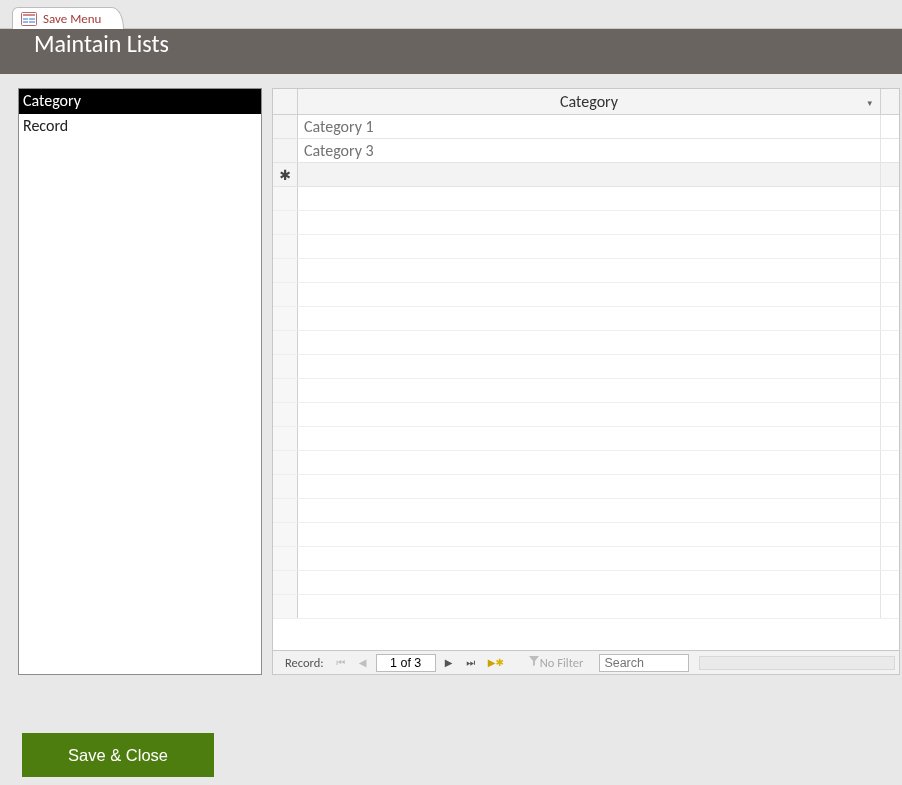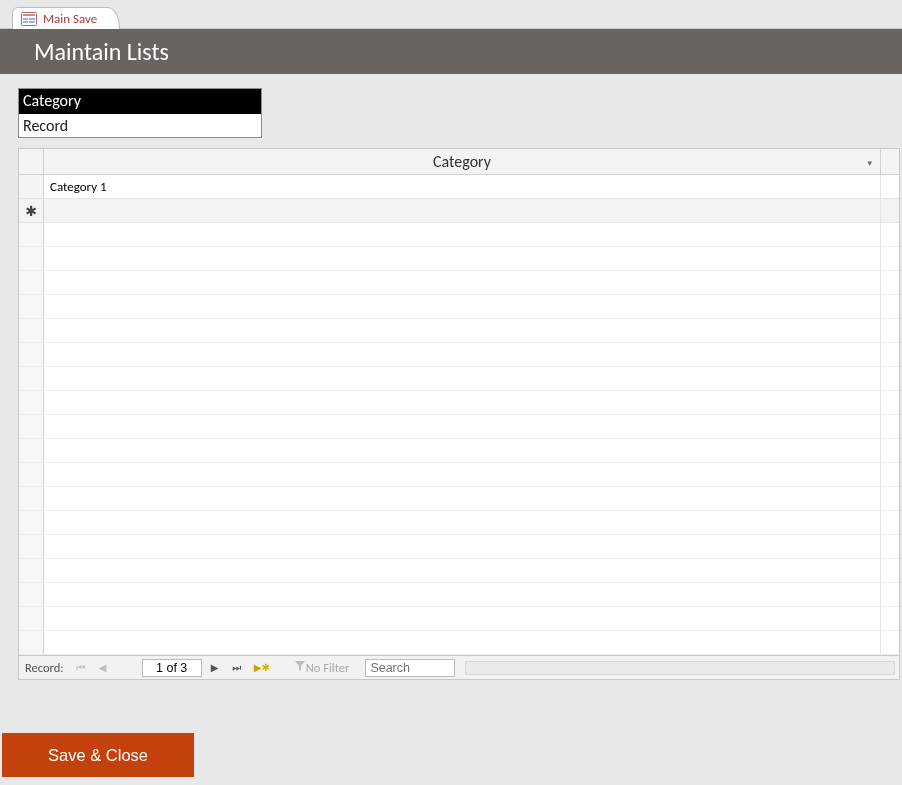--- a/index.html
+++ b/index.html
@@ -41,35 +41,33 @@
     width: 16px; height: 14px;
     display: inline-block;
   }
   .tab .tab-icon svg { width: 16px; height: 14px; display: block; }
   
   .banner {
     background: #6a6460;
     color: #fff;
     height: 46px;
     display: flex;
-    align-items: center;
     padding-left: 34px;
     font-size: 24px;
     font-weight: 300;
     border-top: 1px solid #c8c8c8;
   }
   
   .content {
     position: relative;
     padding: 14px 0 0 18px;
     height: 606px;
     display: flex;
     align-items: stretch;
     gap: 10px;
-    flex-direction: column;
   }
   .list-pane {
     width: 244px;
     height: 587px;
     background: #fff;
     border: 1px solid #8d8d8d;
     overflow: hidden;
   }
   .list-item {
     font-size: 16px;
@@ -138,22 +136,22 @@
     background: #f4f4f4;
     display: flex;
     align-items: center;
     justify-content: center;
     font-size: 14px;
     color: #444;
   }
   .grid-row .cell {
     flex: 1;
     padding: 2px 6px;
-    font-size: 13px;
-    color: #000000;
+    font-size: 16px;
+    color: #737373;
     border-right: 1px solid #e4e4e4;
     display: flex;
     align-items: center;
     text-align: center;
   }
   .grid-row .cell-extra { width: 18px; }
   .grid-row.new .row-sel { font-family: "Segoe UI Symbol", sans-serif; }
   .grid-row.empty .row-sel { background:#f7f7f7; }
   .grid-row.empty { border-bottom:1px solid #eeeeee; }
   
@@ -162,37 +160,36 @@
     border-top: 1px solid #c8c8c8;
     background: #f2f2f2;
     display: flex;
     align-items: center;
     font-size: 12.5px;
     color: #555;
     gap: 4px;
     padding: 0 4px;
     user-select: none;
   }
-  .record-nav .lbl { margin-right: 4px; margin-left: 2px; }
+  .record-nav .lbl { margin-right: 4px; margin-left: 8px; }
   .nav-btn {
     width: 18px; height: 18px;
     display: flex; align-items:center; justify-content:center;
     color: #555; font-size: 10px;
     cursor: pointer;
   }
   .nav-btn.disabled { color: #bfbfbf; cursor: default; }
   .record-pos {
     width: 60px;
     height: 18px;
     border: 1px solid #bcbcbc;
     background:#fff;
     font-size: 12.5px;
     padding: 0 12px;
     text-align:center;
-    margin-left:26px;
   }
   .new-record-btn {
     display: flex; align-items:center; gap:0;
     font-size: 10px; color:#c9a400;
     cursor:pointer;
     padding: 0 4px;
   }
   .filter-ind {
     margin-left: 10px;
     display: flex; align-items:center; 
@@ -212,25 +209,25 @@
   .record-nav .track {
     flex:1;
     height:14px;
     background:#eaeaea;
     border:1px solid #d8d8d8;
     margin-left:6px;
   }
   
   .save-btn {
     position: absolute;
-    left: 2px;
+    left: 22px;
     top: 733px;
     width: 192px;
     height: 44px;
-    background: #c2410c;
+    background: #4d7c0f;
     color: #fff;
     border: none;
     font-size: 16.5px;
     cursor: pointer;
     display:flex; align-items:center; justify-content:center;
   }
 </style>
 </head>
 <body>
 
@@ -239,21 +236,21 @@
     <span class="tab-icon">
       <svg viewBox="0 0 16 14">
           <rect x="0.5" y="0.5" width="15" height="13" rx="1" fill="#fff" stroke="#b36a6a"></rect>
           <rect x="2" y="2" width="12" height="2" fill="#cf8a8a"></rect>
           <rect x="2" y="6" width="5" height="2" fill="#95b8e8"></rect>
           <rect x="8" y="6" width="6" height="2" fill="#95b8e8"></rect>
           <rect x="2" y="9" width="5" height="2" fill="#95b8e8"></rect>
           <rect x="8" y="9" width="6" height="2" fill="#95b8e8"></rect>
         </svg>
     </span>
-    <span>Main Save</span>
+    <span>Save Menu</span>
   </div>
 </div>
 
 <div class="banner">
   <span>Maintain Lists</span>
 </div>
 
 <div class="content">
 
   <div class="list-pane">
@@ -267,20 +264,25 @@
       <div class="col-header">
         <span>Category</span>
         <span class="dropdown-caret">▾</span>
       </div>
       <div class="extra-col"></div>
     </div>
     <div class="grid-body">
       <div class="grid-row">
         <div class="row-sel"></div>
         <div class="cell">Category 1</div>
+        <div class="cell-extra"></div>
+      </div>
+      <div class="grid-row">
+        <div class="row-sel"></div>
+        <div class="cell">Category 3</div>
         <div class="cell-extra"></div>
       </div>
       <div class="grid-row alt new">
         <div class="row-sel">✱</div>
         <div class="cell"></div>
         <div class="cell-extra"></div>
       </div>
 
       <div class="grid-row empty">
           <div class="row-sel"></div>

